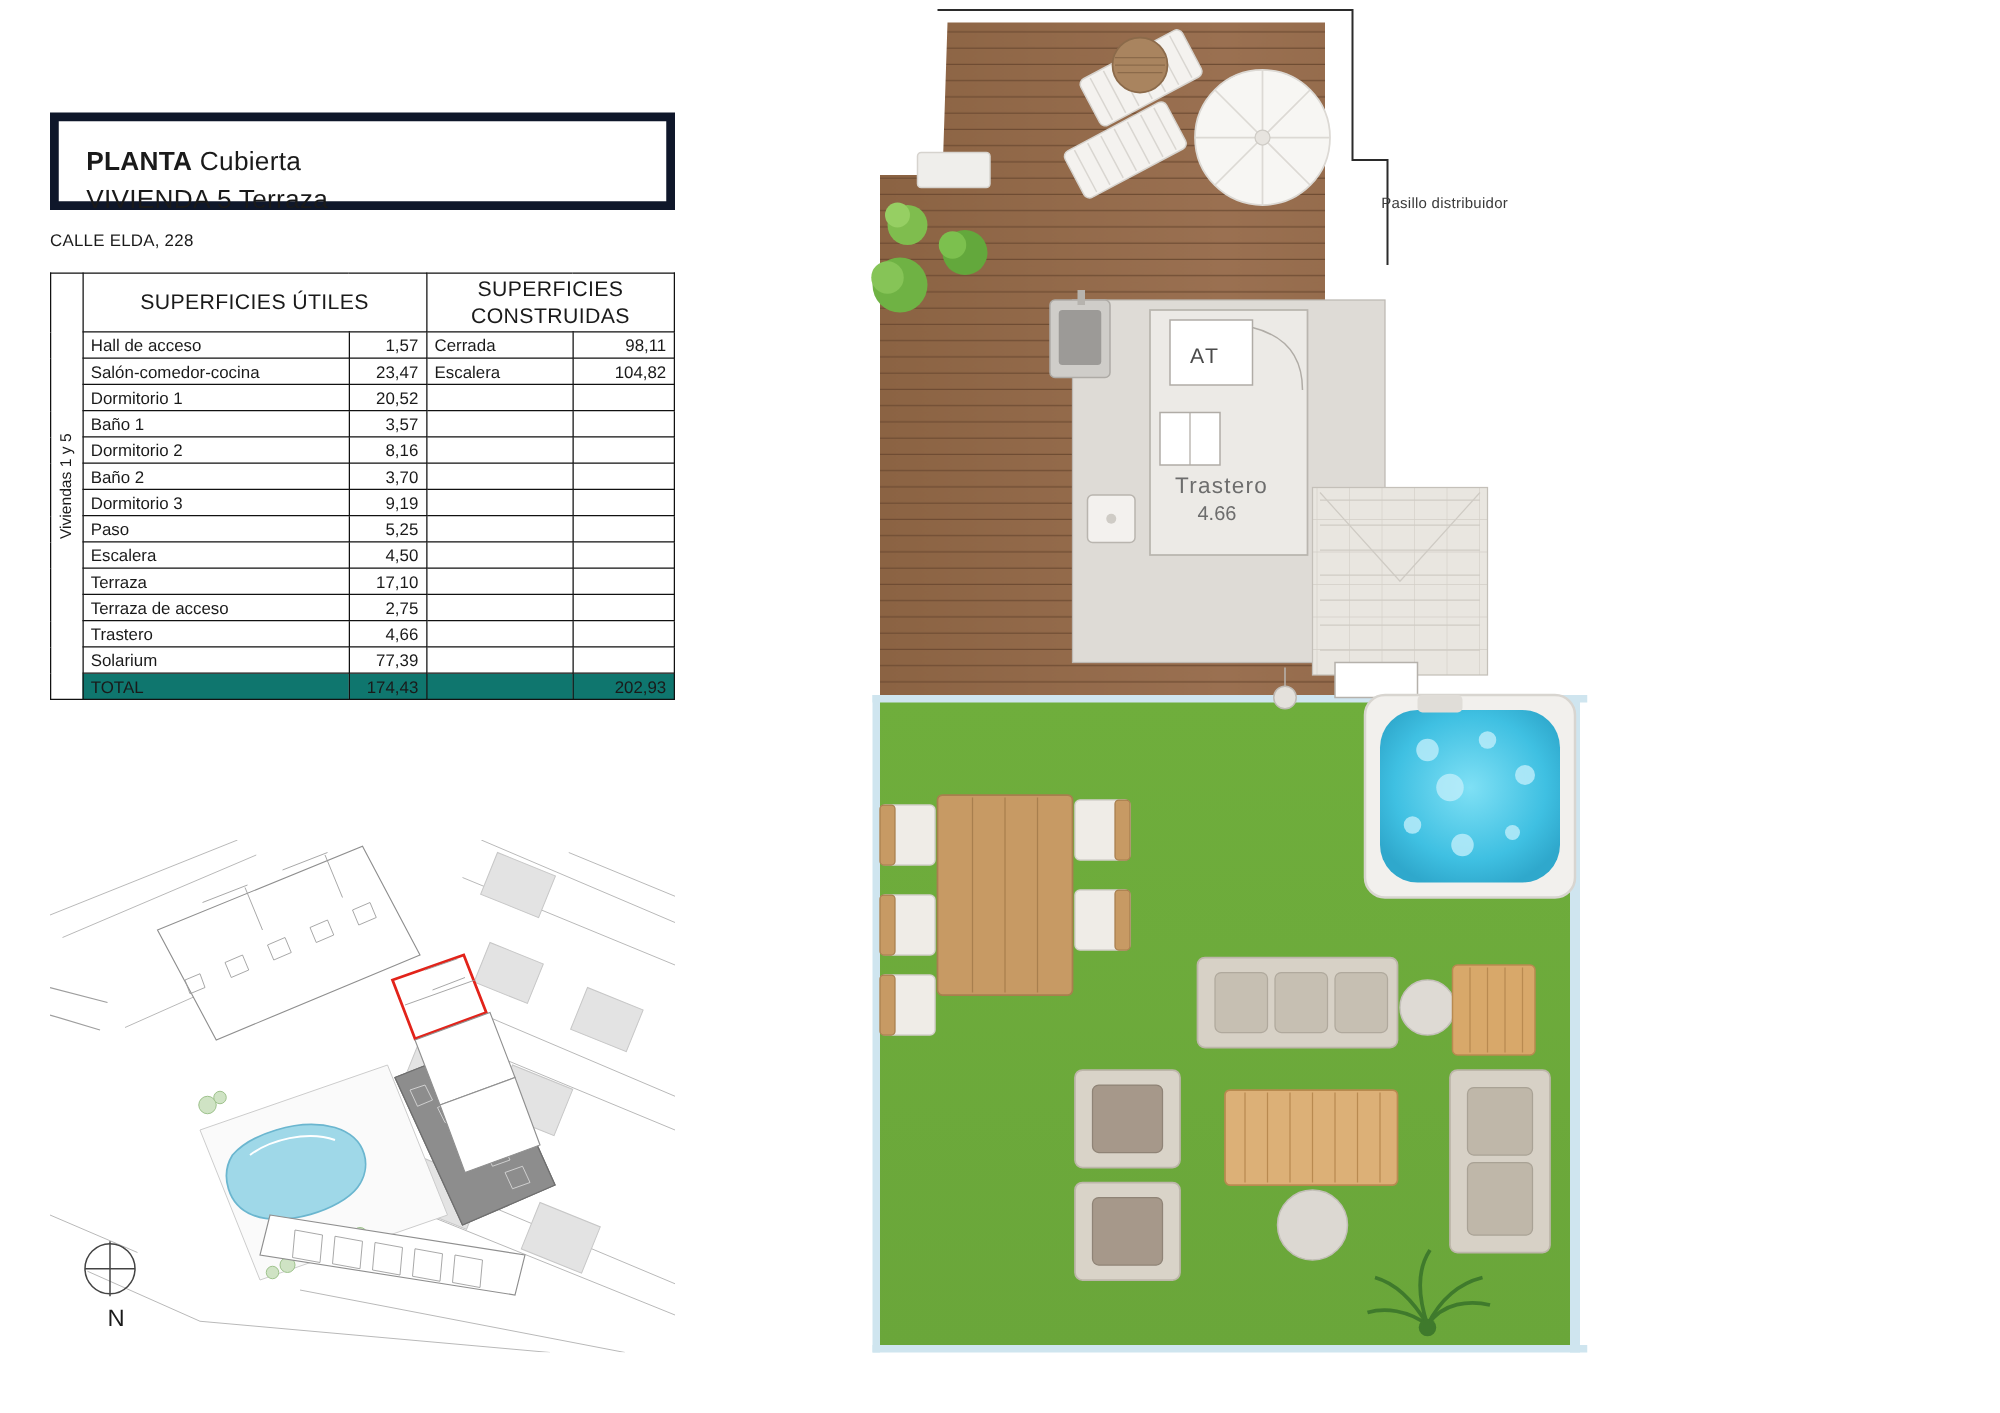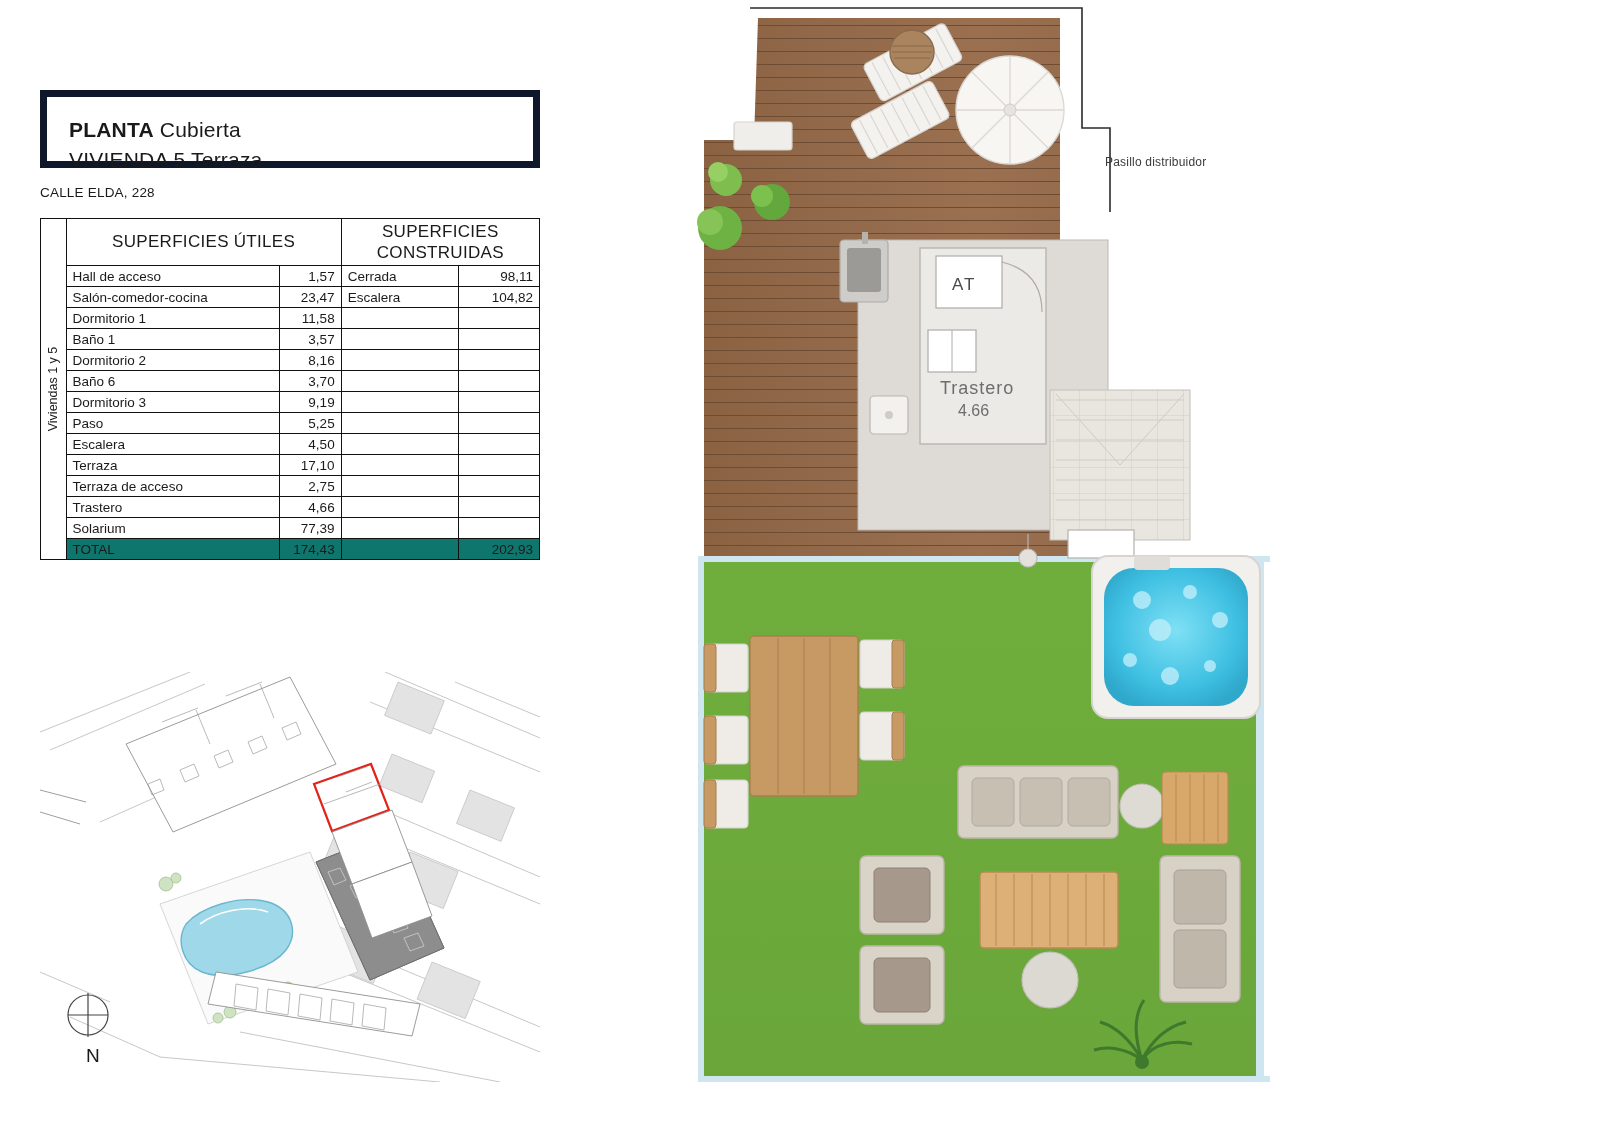--- a/index.html
+++ b/index.html
@@ -123,38 +123,38 @@
               <td class="c-val2">98,11</td>
             </tr>
             <tr>
               <td class="c-name">Salón-comedor-cocina</td>
               <td class="c-val">23,47</td>
               <td class="c-name2">Escalera</td>
               <td class="c-val2">104,82</td>
             </tr>
             <tr>
               <td class="c-name">Dormitorio 1</td>
-              <td class="c-val">11,58</td>
+              <td class="c-val">20,52</td>
               <td class="c-name2"></td>
               <td class="c-val2"></td>
             </tr>
             <tr>
               <td class="c-name">Baño 1</td>
               <td class="c-val">3,57</td>
               <td class="c-name2"></td>
               <td class="c-val2"></td>
             </tr>
             <tr>
               <td class="c-name">Dormitorio 2</td>
               <td class="c-val">8,16</td>
               <td class="c-name2"></td>
               <td class="c-val2"></td>
             </tr>
             <tr>
-              <td class="c-name">Baño 6</td>
+              <td class="c-name">Baño 2</td>
               <td class="c-val">3,70</td>
               <td class="c-name2"></td>
               <td class="c-val2"></td>
             </tr>
             <tr>
               <td class="c-name">Dormitorio 3</td>
               <td class="c-val">9,19</td>
               <td class="c-name2"></td>
               <td class="c-val2"></td>
             </tr>

